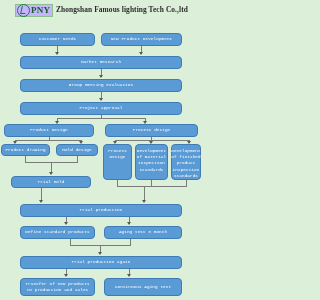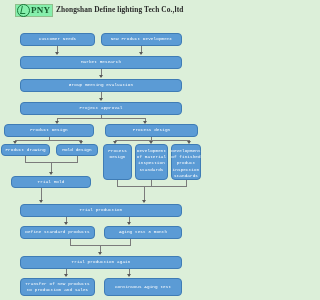--- a/index.html
+++ b/index.html
@@ -14,21 +14,21 @@
     position:absolute;left:0;top:0;width:202px;height:300px;
   }
   
   .header{
     position:absolute;left:0;top:0;width:202px;height:30px;
   }
   .logo{
     position:absolute;left:15px;top:4px;
     width:38px;height:13px;
     border:1px solid #8fbf8c;
-    background:#86efac;
+    background:#c4b5fd;
     display:flex;align-items:center;
     box-sizing:border-box;
   }
   .logo-mark{
     width:11px;height:11px;border-radius:50%;
     border:1.4px solid #1a7a3c;
     margin-left:1px;
     position:relative;
     flex:0 0 auto;
   }
@@ -85,21 +85,21 @@
 </head>
 <body>
 
 <div id="flow">
 
   <div class="header">
     <div class="logo">
       <span class="logo-mark"></span>
       <span class="logo-text">PNY</span>
     </div>
-    <div class="company">Zhongshan Define lighting   Tech Co.,ltd</div>
+    <div class="company">Zhongshan Famous lighting   Tech Co.,ltd</div>
   </div>
 
   <div class="box" style="left:20px;top:33px;width:75px;height:13px;">Customer Needs</div>
   <div class="box" style="left:101px;top:33px;width:81px;height:13px;">New Product Development</div>
 
   <div class="ln vl" style="left:57px;top:46px;height:8px;"></div>
   <div class="arw" style="left:55px;top:52px;"></div>
   <div class="ln vl" style="left:141px;top:46px;height:8px;"></div>
   <div class="arw" style="left:139px;top:52px;"></div>
 

